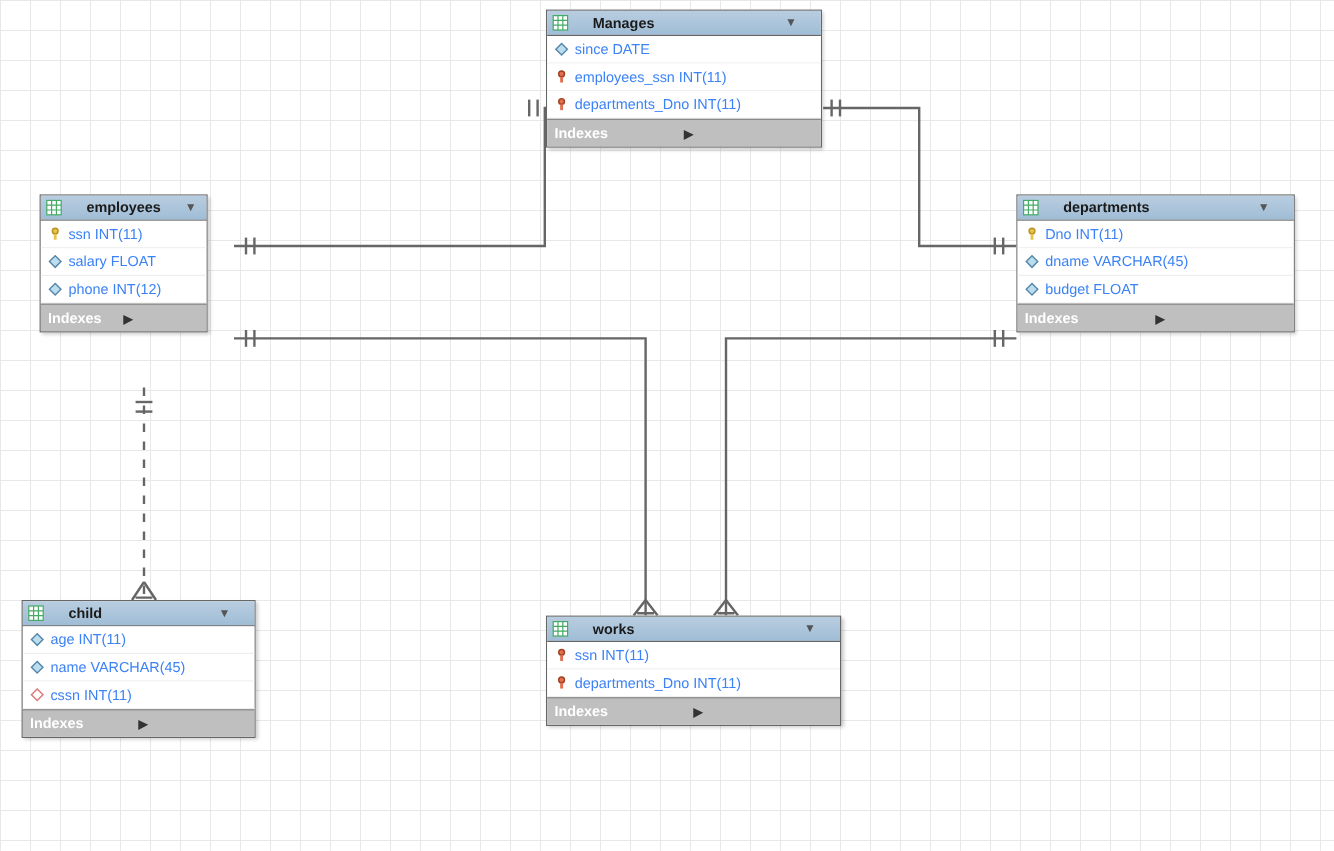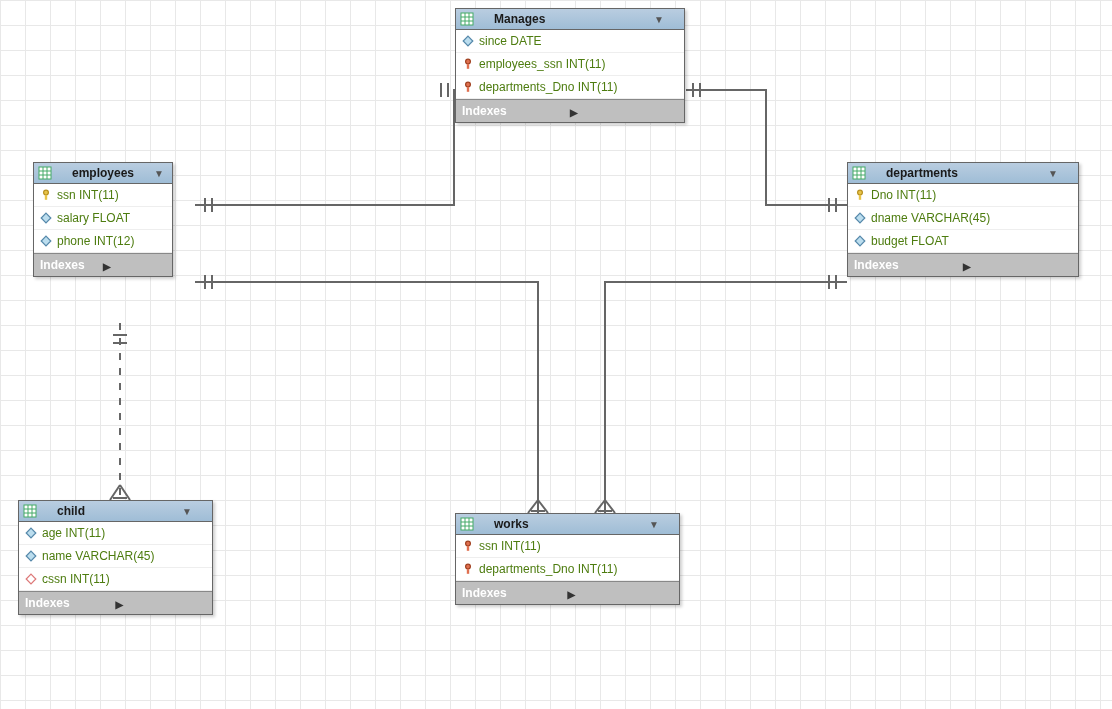--- a/index.html
+++ b/index.html
@@ -44,21 +44,21 @@
     display: inline-flex;
   }
   .chev { color: #555; font-size: 10px; }
   .col {
     padding: 4px 8px 4px 6px;
     display: flex;
     align-items: center;
     gap: 5px;
     border-bottom: 1px solid #eee;
     background: #fff;
-    color: #4d7c0f;
+    color: #3b82f6;
     white-space: nowrap;
   }
   .col:last-of-type { border-bottom: none; }
   .indexes {
     background: #bfbfbf;
     color: #fff;
     font-weight: bold;
     padding: 4px 6px;
     display: flex;
     align-items: flex-end;
@@ -290,21 +290,21 @@
         </svg>
       </span>
       <span>cssn INT(11)</span>
     </div>
   <div class="indexes">
       <span>Indexes</span>
       <span class="arrow">▶</span>
     </div>
 </div>
 
-<div class="table" style="left:455px; top:513px; width:225px;">
+<div class="table" style="left:455px; top:513px; width:246px;">
   <div class="table-header">
     <span class="grid-icon">
       <svg viewBox="0 0 14 14">
           <rect x="1" y="1" width="12" height="12" fill="#fff" stroke="#4a6"></rect>
           <line x1="1" y1="5" x2="13" y2="5" stroke="#4a6"></line>
           <line x1="1" y1="9" x2="13" y2="9" stroke="#4a6"></line>
           <line x1="5" y1="1" x2="5" y2="13" stroke="#4a6"></line>
           <line x1="9" y1="1" x2="9" y2="13" stroke="#4a6"></line>
         </svg>
     </span>

